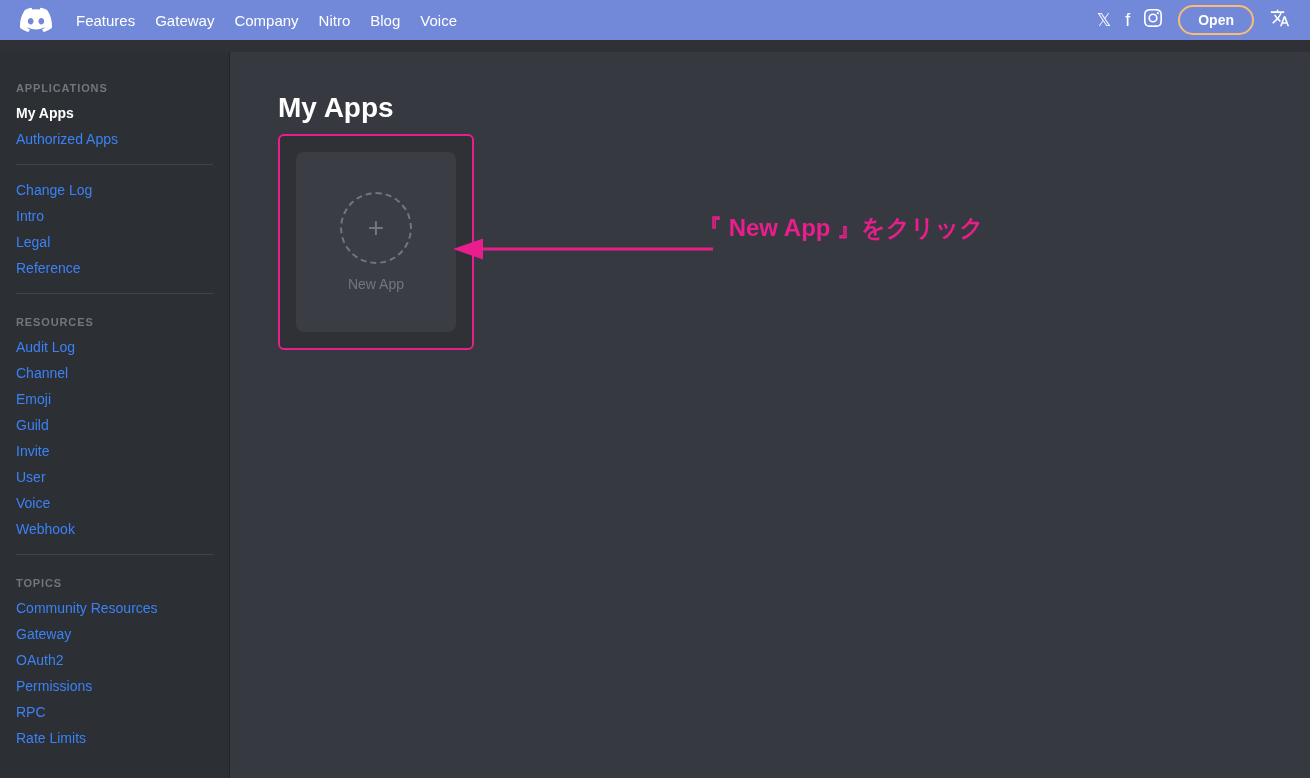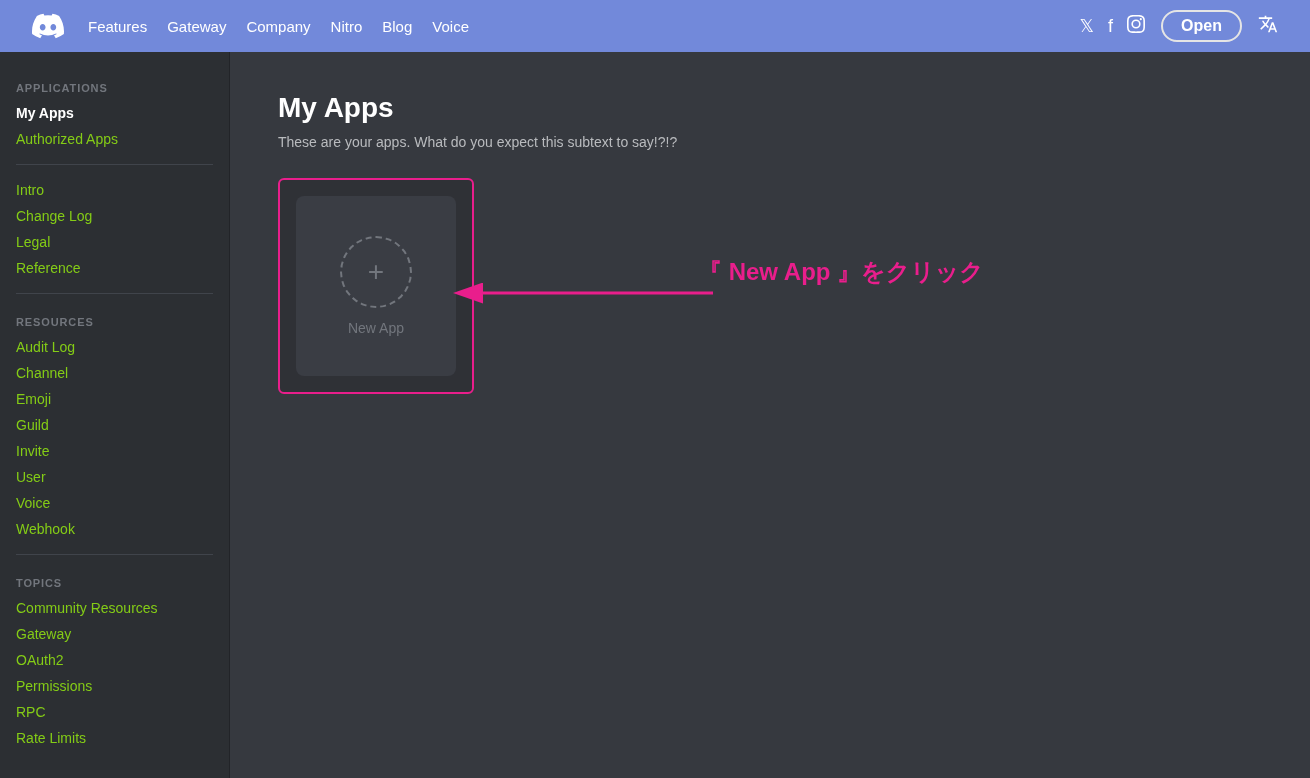--- a/index.html
+++ b/index.html
@@ -1,57 +1,57 @@
 <!DOCTYPE html>
 <html><head>
   <meta charset="utf-8">
   <style>
     * { margin: 0; padding: 0; box-sizing: border-box; }
     body { font-family: -apple-system, BlinkMacSystemFont, 'Segoe UI', sans-serif; background: #2f3136; color: #dcddde; height: 778px; overflow: hidden; }
 
     
     .topnav {
       display: flex; align-items: center; justify-content: space-between;
-      background: #7289da; height: 52px; padding: 0 32px;
+      background: #7289da; height: 40px; padding: 0 20px;
       position: fixed; top: 0; left: 0; right: 0; z-index: 100;
     }
     .topnav-left { display: flex; align-items: center; gap: 24px; }
     .discord-logo { display: flex; align-items: center; gap: 8px; }
     .discord-logo svg { width: 32px; height: 32px; }
     .topnav-links { display: flex; align-items: center; gap: 20px; }
     .topnav-links a {
       color: #fff; text-decoration: none; font-size: 15px; font-weight: 500;
     }
     .topnav-right { display: flex; align-items: center; gap: 16px; }
     .topnav-right .social-icons { display: flex; gap: 14px; align-items: center; }
     .topnav-right .social-icons span { color: #fff; font-size: 18px; cursor: pointer; }
     .open-btn {
-      border: 2px solid #e5e5e5; color: #fff; background: transparent;
-      padding: 5px 18px; border-radius: 20px; font-size: 16px; font-weight: 600;
+      border: 2px solid #fdba74; color: #fff; background: transparent;
+      padding: 5px 18px; border-radius: 20px; font-size: 14px; font-weight: 600;
       cursor: pointer;
     }
     .translate-btn { color: #fff; font-size: 18px; cursor: pointer; background: none; border: none; }
 
     
     .layout { display: flex; margin-top: 52px; height: calc(778px - 52px); }
 
     
     .sidebar {
       width: 230px; min-width: 230px; background: #2c2f33;
       overflow-y: auto; padding: 20px 0;
       border-right: 1px solid #222428;
     }
     .sidebar-section-title {
       font-size: 11px; font-weight: 700; color: #72767d;
       letter-spacing: 0.08em; padding: 10px 16px 6px;
       text-transform: uppercase;
     }
     .sidebar-item {
       display: block; padding: 5px 16px; font-size: 14px;
-      color: #84cc16; cursor: pointer; text-decoration: none;
+      color: #3b82f6; cursor: pointer; text-decoration: none;
     }
     .sidebar-item.active { color: #fff; font-weight: 600; }
     .sidebar-divider { height: 1px; background: #40444b; margin: 12px 16px; }
 
     
     .main-content { flex: 1; padding: 40px 48px; overflow-y: auto; background: #36393f; }
     .page-title { font-size: 28px; font-weight: 600; color: #fff; margin-bottom: 10px; }
     .page-subtitle { font-size: 14px; color: #b9bbbe; margin-bottom: 28px; }
 
     
@@ -124,22 +124,22 @@
   <aside class="sidebar">
     <div>
       <div class="sidebar-section-title">APPLICATIONS</div>
       <a class="sidebar-item active">My Apps</a>
       <a class="sidebar-item">Authorized Apps</a>
     </div>
 
     <div class="sidebar-divider"></div>
 
     <div>
+      <a class="sidebar-item">Change Log</a>
       <a class="sidebar-item">Intro</a>
-      <a class="sidebar-item">Change Log</a>
       <a class="sidebar-item">Legal</a>
       <a class="sidebar-item">Reference</a>
     </div>
 
     <div class="sidebar-divider"></div>
 
     <div>
       <div class="sidebar-section-title">RESOURCES</div>
       <a class="sidebar-item">Audit Log</a>
       <a class="sidebar-item">Channel</a>
@@ -159,21 +159,20 @@
       <a class="sidebar-item">Gateway</a>
       <a class="sidebar-item">OAuth2</a>
       <a class="sidebar-item">Permissions</a>
       <a class="sidebar-item">RPC</a>
       <a class="sidebar-item">Rate Limits</a>
     </div>
   </aside>
 
   <main class="main-content">
     <h1 class="page-title">My Apps</h1>
-    <p class="page-subtitle">These are your apps. What do you expect this subtext to say!?!?</p>
 
     <div style="position: relative; display: inline-block;">
       <div class="apps-container">
         <div class="new-app-card">
           <div class="plus-circle">+</div>
           <span class="new-app-label">New App</span>
         </div>
       </div>
 
       

